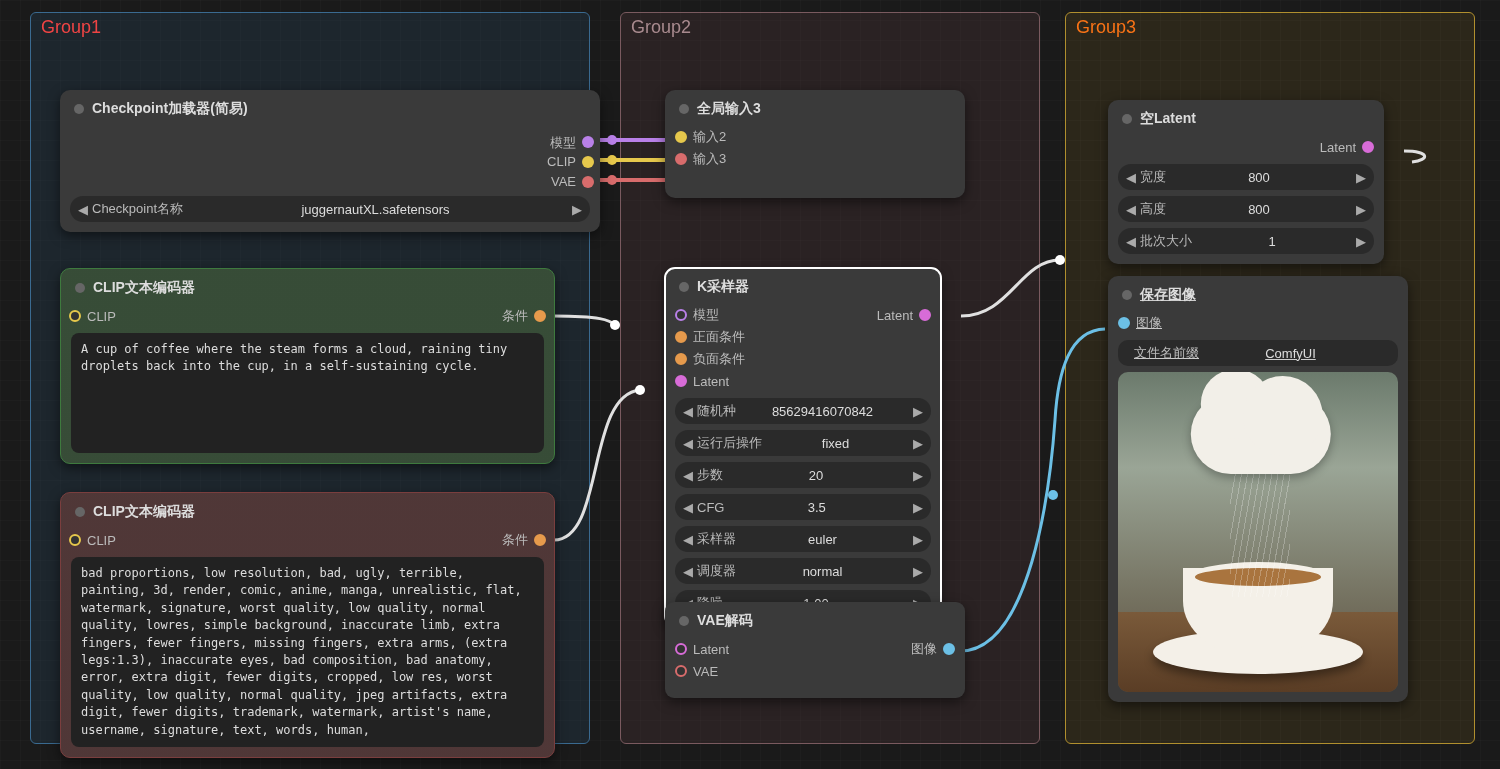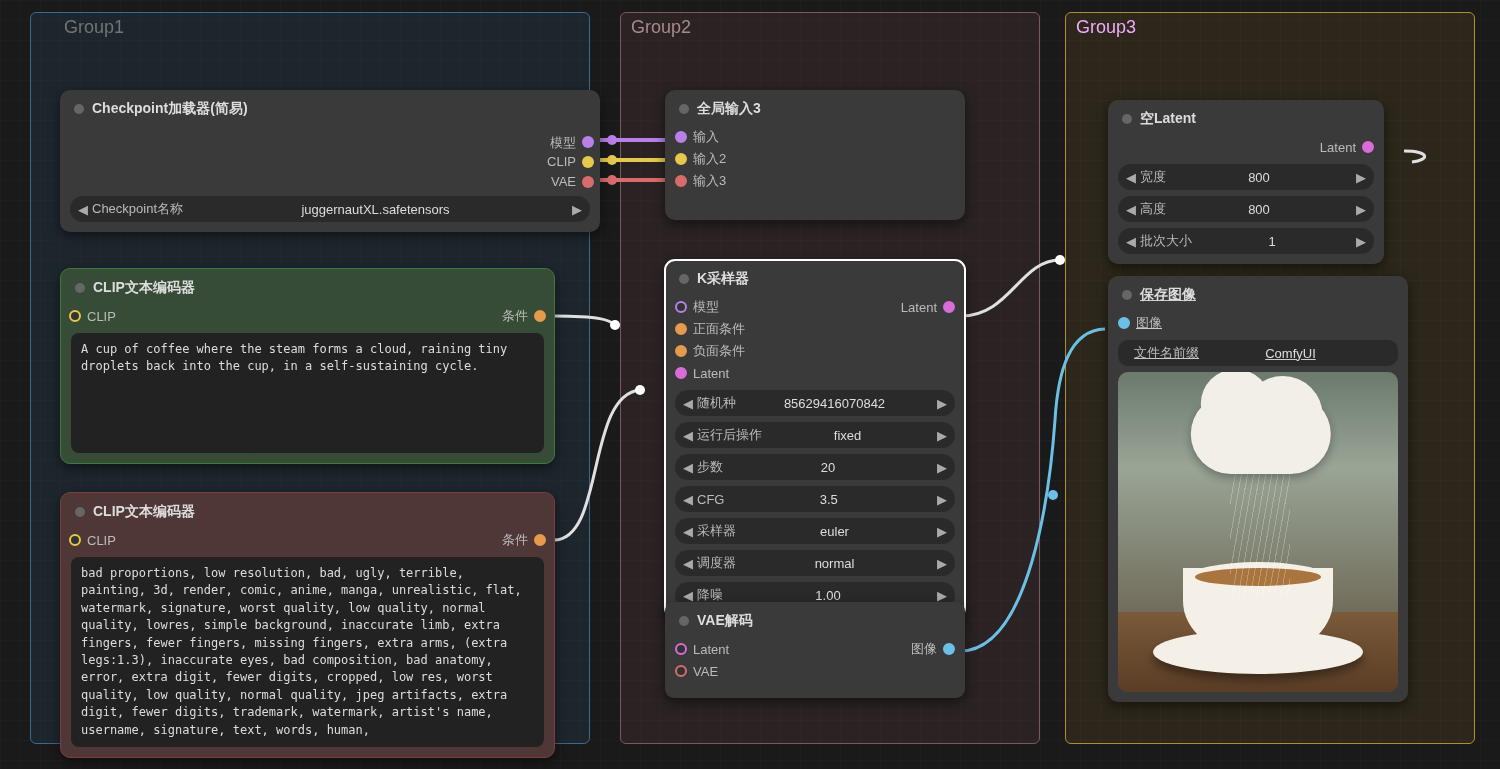--- a/index.html
+++ b/index.html
@@ -20,25 +20,25 @@
   svg.wires { position: absolute; left:0; top:0; width:1500px; height:769px; pointer-events:none; z-index: 5; }
 
   .group {
     position: absolute;
     border: 1px solid;
     border-radius: 6px;
     padding-top: 30px;
   }
   .group-label { position: absolute; top: 4px; left: 10px; font-size: 18px; }
   .g1 { left: 30px; top: 12px; width: 560px; height: 732px; background: rgba(41,75,102,0.25); border-color:#3a6a90; }
-  .g1 .group-label { color:#737373;margin-left:23px; }
+  .g1 .group-label { color:#ef4444; }
   .g2 { left: 620px; top: 12px; width: 420px; height: 732px; background: rgba(90,60,65,0.25); border-color:#7a5a5f; }
   .g2 .group-label { color:#a88a8e; }
   .g3 { left: 1065px; top: 12px; width: 410px; height: 732px; background: rgba(120,95,30,0.2); border-color:#b08f2e; }
-  .g3 .group-label { color:#f0abfc; }
+  .g3 .group-label { color:#f97316; }
 
   .node {
     position: absolute;
     background: #3a3a3a;
     border-radius: 10px;
     box-shadow: 0 4px 12px rgba(0,0,0,0.5);
     z-index: 10;
   }
   .node.sel { outline: 2px solid #fff; outline-offset: -1px; }
   .node-header {
@@ -203,36 +203,32 @@
   </div>
 </div>
 
 <div class="node" style="left:665px; top:90px; width:300px;text-align:center;">
   <div class="node-header">
       <span class="hdr-dot"></span>
       <span>全局输入3</span>
     </div>
   <div class="node-body">
     <div class="port-row">
-        <span class="port-dot fill-p"></span>
-        <span>输入</span>
-      </div>
-    <div class="port-row">
         <span class="port-dot fill-y"></span>
         <span>输入2</span>
       </div>
     <div class="port-row">
         <span class="port-dot fill-r"></span>
         <span>输入3</span>
       </div>
     <div style="height:18px;"></div>
   </div>
 </div>
 
-<div class="node sel" style="left:665px; top:260px; width:300px;">
+<div class="node sel" style="left:665px; top:268px; width:276px;">
   <div class="node-header">
       <span class="hdr-dot"></span>
       <span>K采样器</span>
     </div>
   <div class="node-body">
     <div class="io-split">
       <div>
         <div class="port-row">
             <span class="port-dot ring-p"></span>
             <span>模型</span>

